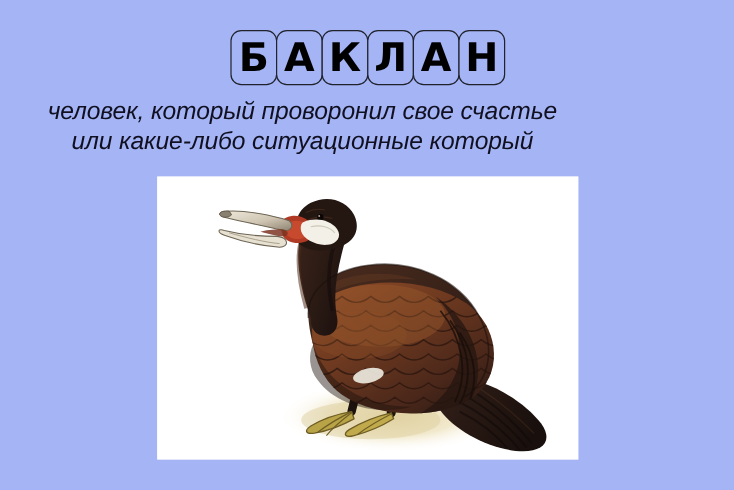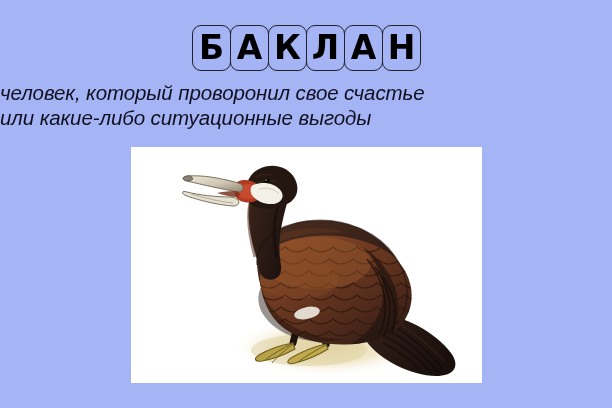--- a/index.html
+++ b/index.html
@@ -56,20 +56,21 @@
     letter-spacing: 0px;
     transform: translateY(-1px);
   }
 
   
   #definition {
     position: absolute;
     left: 0;
     top: 80px;
     width: 504px;
+    text-align: center;
     color: #101020;
     font-family: "Liberation Sans", "DejaVu Sans", sans-serif;
     font-style: italic;
     font-size: 20.5px;
     line-height: 25px;
     letter-spacing: -0.1px;
   }
   #definition .defline {
     display: block;
     white-space: nowrap;
@@ -119,21 +120,21 @@
     <div class="tile">
       <span class="tile-letter">А</span>
     </div>
     <div class="tile">
       <span class="tile-letter">Н</span>
     </div>
   </div>
 
   <div id="definition">
     <span class="defline">человек, который проворонил свое счастье</span>
-    <span class="defline">или какие-либо ситуационные выгоды</span>
+    <span class="defline">или какие-либо ситуационные который</span>
   </div>
 
   <div id="illustration-panel">
     <div id="bird-figure">
       <svg viewBox="0 0 351 236" xmlns="http://www.w3.org/2000/svg">
         <defs>
           <radialGradient id="groundGrad" cx="50%" cy="50%" r="50%">
             <stop offset="0%" stop-color="#e3d2a0" stop-opacity="0.95"></stop>
             <stop offset="55%" stop-color="#ecdfb6" stop-opacity="0.7"></stop>
             <stop offset="100%" stop-color="#ffffff" stop-opacity="0"></stop>

